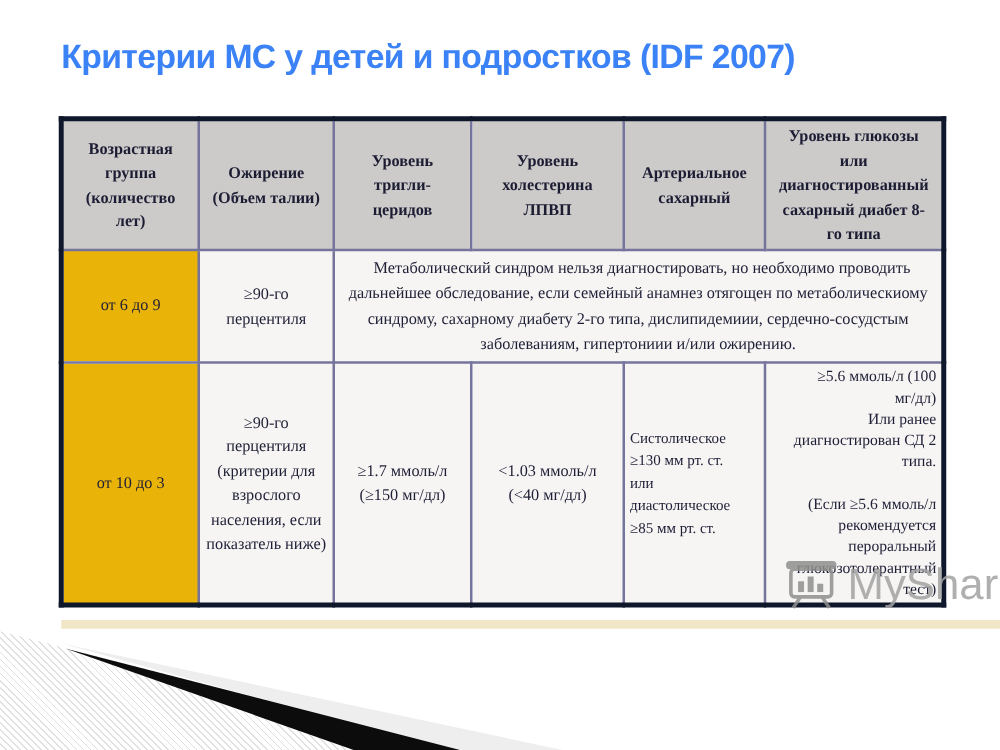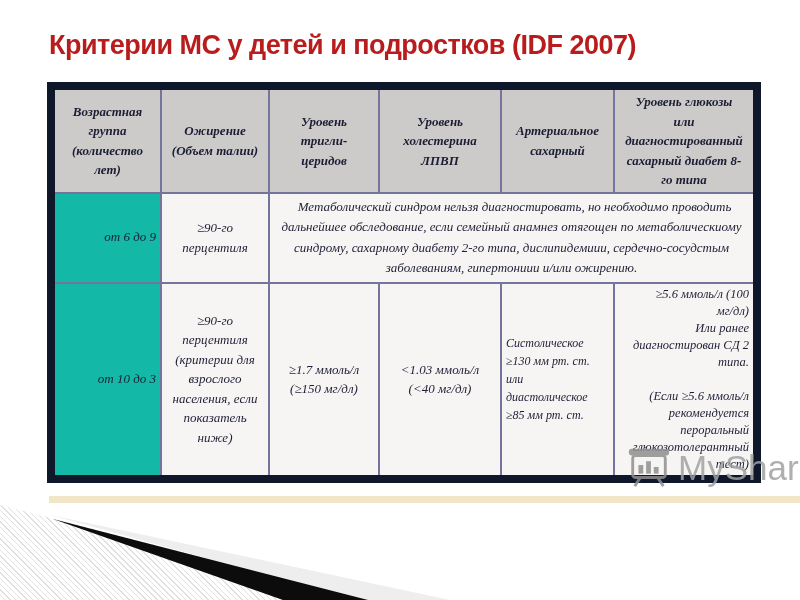--- a/index.html
+++ b/index.html
@@ -4,49 +4,48 @@
 <style>
   html,body{margin:0;padding:0;}
   body{
     width:800px;height:600px;overflow:hidden;position:relative;
     background:#ffffff;
     font-family:"Liberation Sans",sans-serif;
   }
   .title{
     position:absolute;left:49px;top:30px;width:720px;
     font-family:"Liberation Sans",sans-serif;
-    font-size:27px;font-weight:bold;color:#b91c1c;
+    font-size:27px;font-weight:bold;color:#3b82f6;
     letter-spacing:-0.5px;white-space:nowrap;
   }
   table.criteria{
-    position:absolute;left:47px;top:82px;width:706px;
+    position:absolute;left:47px;top:93px;width:706px;
     border-collapse:collapse;table-layout:fixed;
-    border:8px solid #0f172a;
+    border:4px solid #0f172a;
     font-family:"Liberation Serif",serif;
     color:#1e1e36;
-    font-style:italic;
   }
   table.criteria th, table.criteria td{
     border:2px solid #74749c;
     padding:2px 4px;
     vertical-align:middle;
     overflow:hidden;
   }
   tr.hdr{height:96px;}
   tr.r1{height:90px;}
   tr.r2{height:194px;}
   tr.r3{height:30px;}
   th.hcell{
     background:#cccbca;
     font-size:13px;font-weight:bold;color:#1c1c33;
     text-align:center;white-space:pre-line;line-height:1.5;
   }
   td.age{
-    background:#14b8a6;
-    font-size:13px;text-align:right;padding-left:3px;
+    background:#eab308;
+    font-size:13px;text-align:center;padding-left:3px;
     line-height:1.3;
   }
   td.body{background:#f6f5f3;font-size:13px;}
   td.center{text-align:center;margin-left:48px;}
   td.left{text-align:left;}
   td.pre{white-space:pre-line;line-height:1.5;}
   td.note{
     text-align:center;padding:2px 6px 2px 8px;line-height:1.55;
     text-indent:6px;
   }

